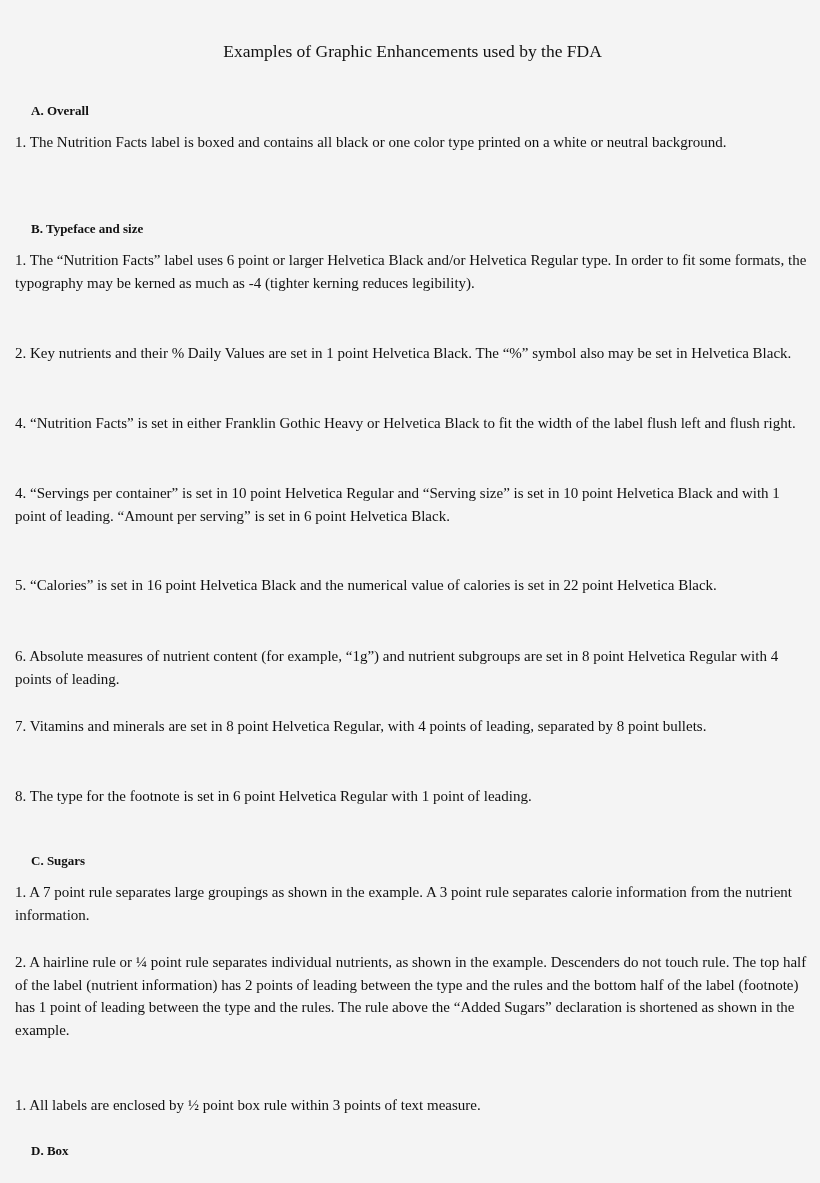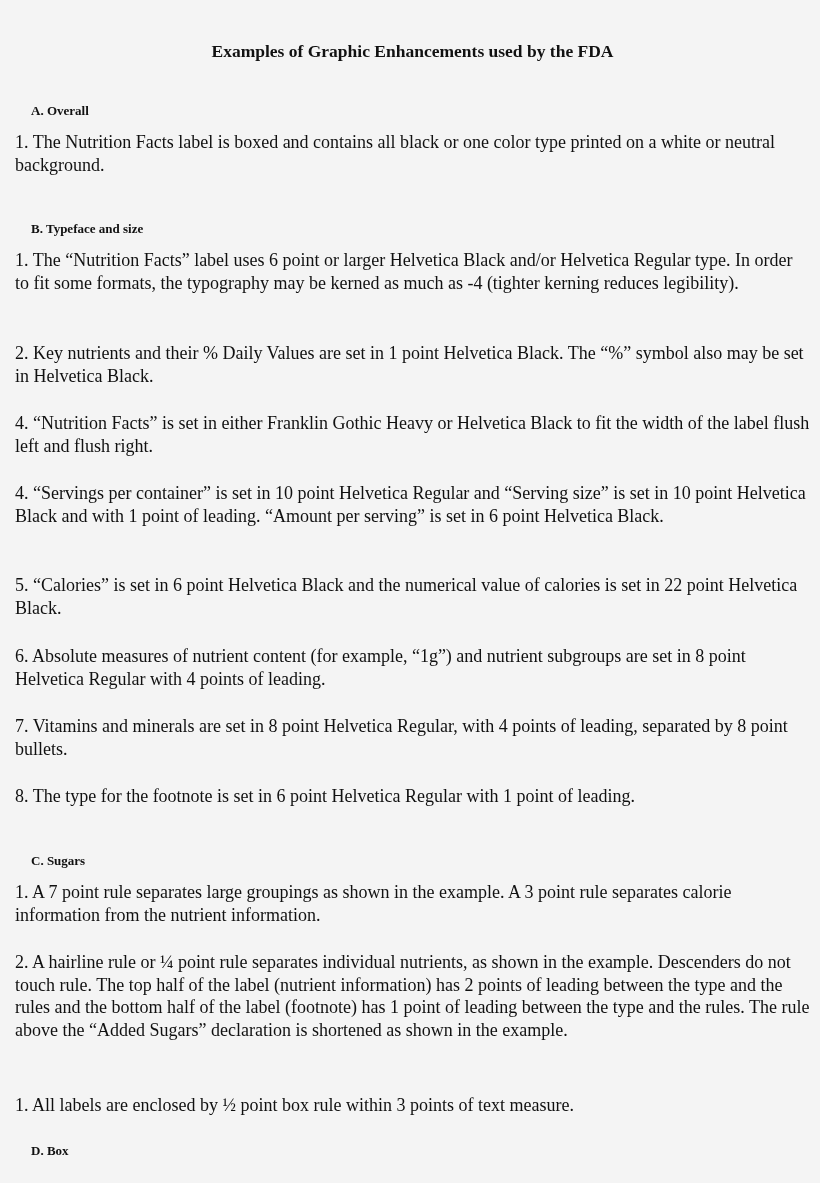--- a/index.html
+++ b/index.html
@@ -20,58 +20,58 @@
       left: 15px;
       top: 0;
       width: 795px;
     }
     .title {
       position: absolute;
       left: 0;
       width: 795px;
       top: 40px;
       text-align: center;
-      font-weight: bold;
+      font-weight: normal;
       font-size: 17.5px;
       line-height: 22px;
       margin: 0;
     }
     .heading {
       position: absolute;
       left: 0;
       font-weight: bold;
       font-size: 13px;
       line-height: 22px;
       margin: 16px;
       white-space: nowrap;
     }
     .para {
       position: absolute;
       left: 0;
       width: 795px;
-      font-size: 18px;
+      font-size: 15px;
       line-height: 22.5px;
       margin: 0;
     }
   </style>
 </head>
 <body>
 
 <div class="page">
   <h1 class="title">Examples of Graphic Enhancements used by the FDA</h1>
 
   <h2 class="heading" style="top:84px">A. Overall</h2>
   <p class="para" style="top:131px">1. The Nutrition Facts label is boxed and contains all black or one color type printed on a white or neutral background.</p>
 
   <h2 class="heading" style="top:202px">B. Typeface and size</h2>
   <p class="para" style="top:249px">1. The “Nutrition Facts” label uses 6 point or larger Helvetica Black and/or Helvetica Regular type. In order to fit some formats, the typography may be kerned as much as -4 (tighter kerning reduces legibility).</p>
   <p class="para" style="top:342px">2. Key nutrients and their % Daily Values are set in 1 point Helvetica Black. The “%” symbol also may be set in Helvetica Black.</p>
   <p class="para" style="top:412px">4. “Nutrition Facts” is set in either Franklin Gothic Heavy or Helvetica Black to fit the width of the label flush left and flush right.</p>
   <p class="para" style="top:482px">4. “Servings per container” is set in 10 point Helvetica Regular and “Serving size” is set in 10 point Helvetica Black and with 1 point of leading. “Amount per serving” is set in 6 point Helvetica Black.</p>
-  <p class="para" style="top:574px">5. “Calories” is set in 6 point Helvetica Black and the numerical value of calories is set in 22 point Helvetica Black.</p>
+  <p class="para" style="top:574px">5. “Calories” is set in 16 point Helvetica Black and the numerical value of calories is set in 22 point Helvetica Black.</p>
   <p class="para" style="top:645px">6. Absolute measures of nutrient content (for example, “1g”) and nutrient subgroups are set in 8 point Helvetica Regular with 4 points of leading.</p>
   <p class="para" style="top:715px">7. Vitamins and minerals are set in 8 point Helvetica Regular, with 4 points of leading, separated by 8 point bullets.</p>
   <p class="para" style="top:785px">8. The type for the footnote is set in 6 point Helvetica Regular with 1 point of leading.</p>
 
   <h2 class="heading" style="top:834px">C. Sugars</h2>
   <p class="para" style="top:881px">1. A 7 point rule separates large groupings as shown in the example. A 3 point rule separates calorie information from the nutrient information.</p>
   <p class="para" style="top:951px">2. A hairline rule or ¼ point rule separates individual nutrients, as shown in the example. Descenders do not touch rule. The top half of the label (nutrient information) has 2 points of leading between the type and the rules and the bottom half of the label (footnote) has 1 point of leading between the type and the rules. The rule above the “Added Sugars” declaration is shortened as shown in the example.</p>
 
   <h2 class="heading" style="top:1124px">D. Box</h2>
   <p class="para" style="top:1094px">1. All labels are enclosed by ½ point box rule within 3 points of text measure.</p>

